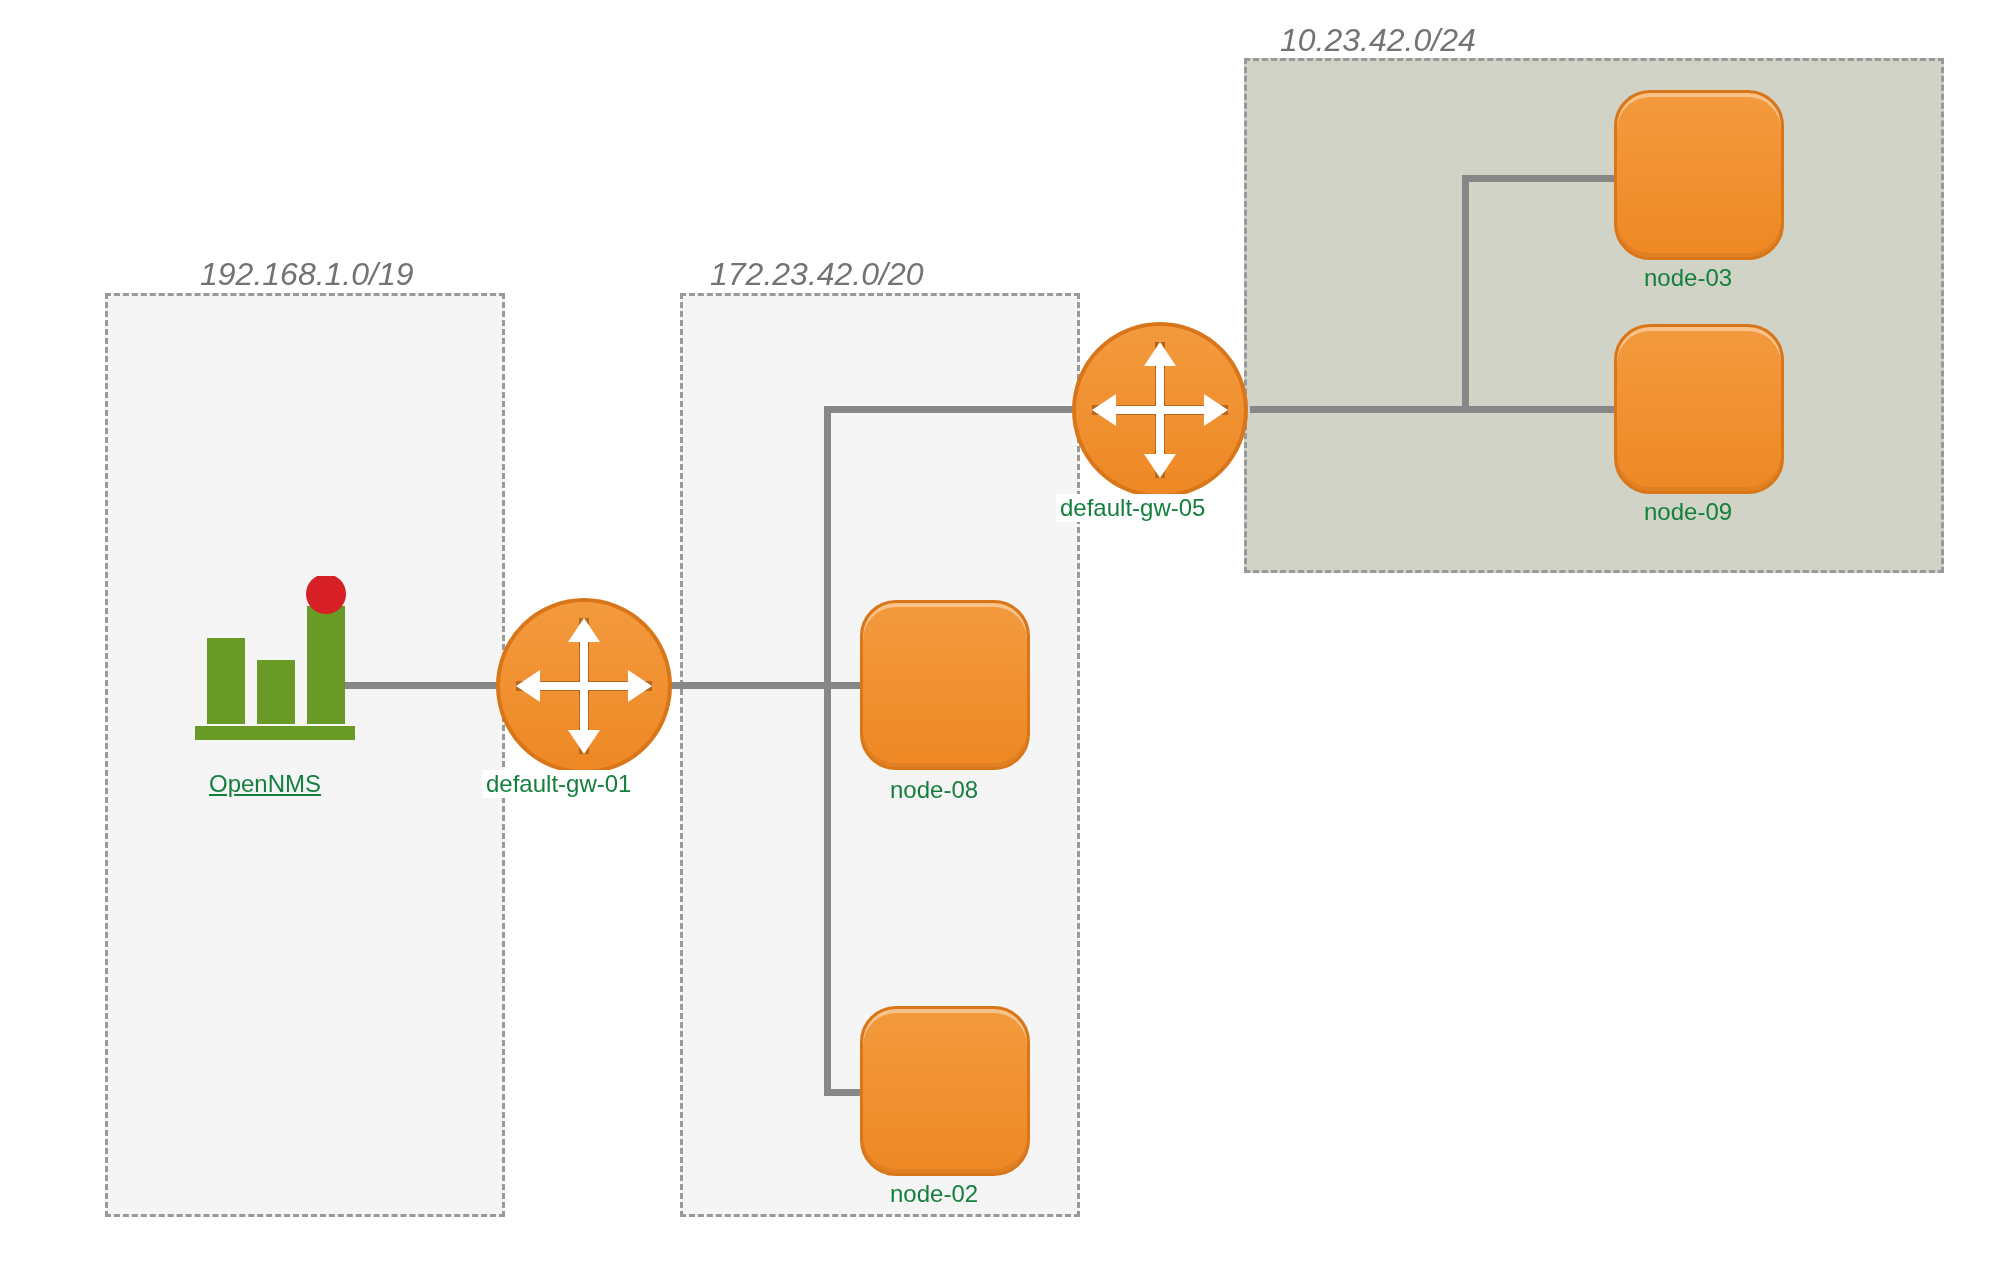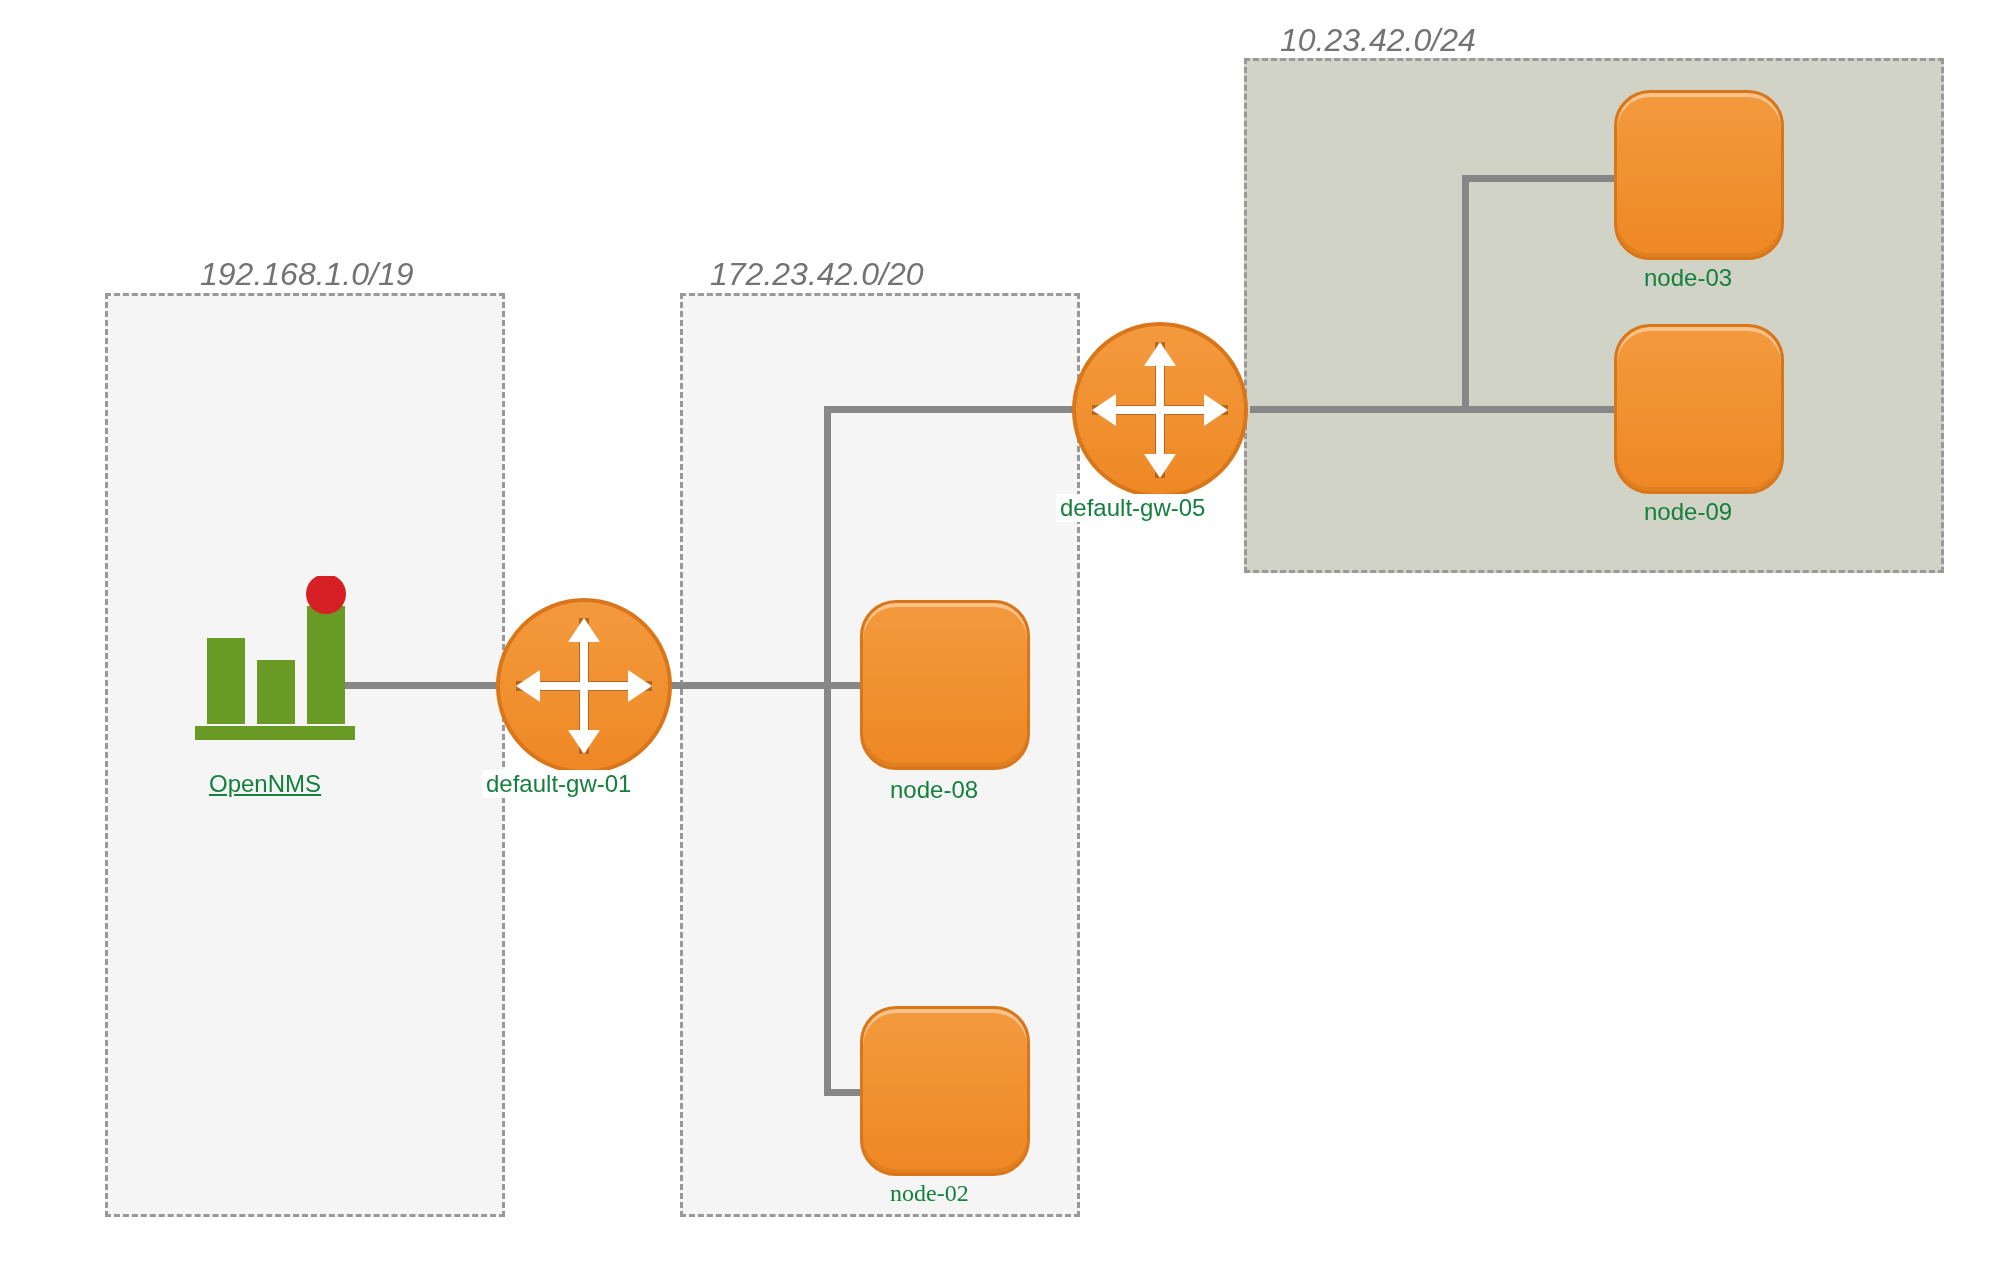--- a/index.html
+++ b/index.html
@@ -160,21 +160,21 @@
       <line x1="38" y1="90" x2="142" y2="90" stroke="#ffffff" stroke-width="8"></line>
       <line x1="90" y1="38" x2="90" y2="142" stroke="#ffffff" stroke-width="8"></line>
     </svg>
   </div>
   <div class="node-label" style="left:1056px; top:494px;">default-gw-05</div>
 
   <div class="node-box" style="left:860px; top:600px;"></div>
   <div class="node-label transparent-bg" style="left:886px; top:776px;">node-08</div>
 
   <div class="node-box" style="left:860px; top:1006px;"></div>
-  <div class="node-label transparent-bg" style="left:886px; top:1180px;font-family:Liberation Serif, serif;">node-02</div>
+  <div class="node-label transparent-bg" style="left:886px; top:1180px;">node-02</div>
 
   <div class="node-box" style="left:1614px; top:90px;"></div>
   <div class="node-label transparent-bg" style="left:1640px; top:264px;">node-03</div>
 
   <div class="node-box" style="left:1614px; top:324px;"></div>
   <div class="node-label transparent-bg" style="left:1640px; top:498px;">node-09</div>
 
 </div>
 
 </body></html>

